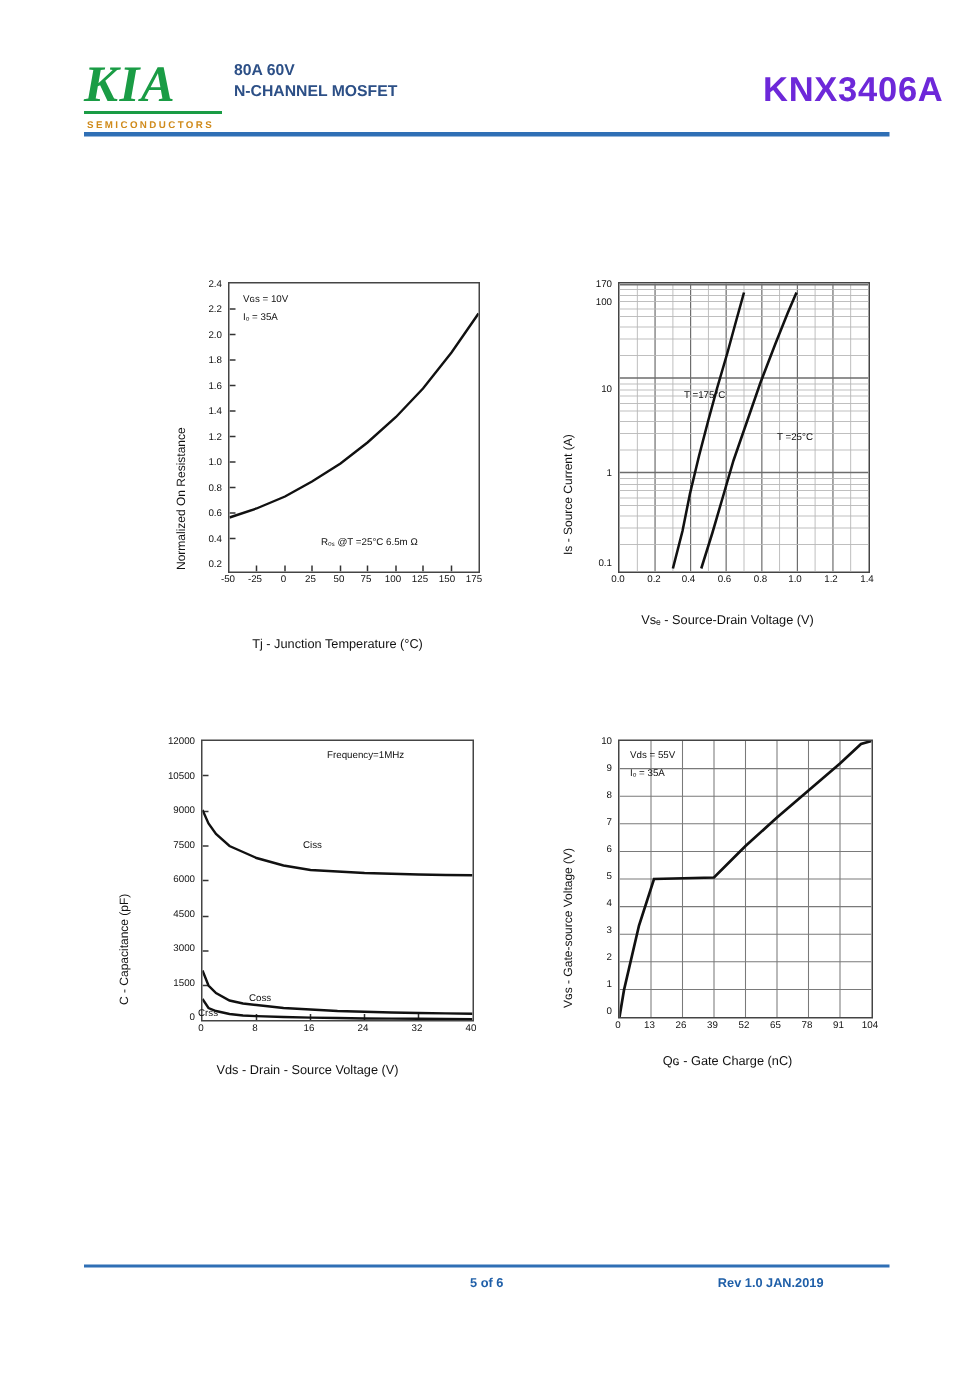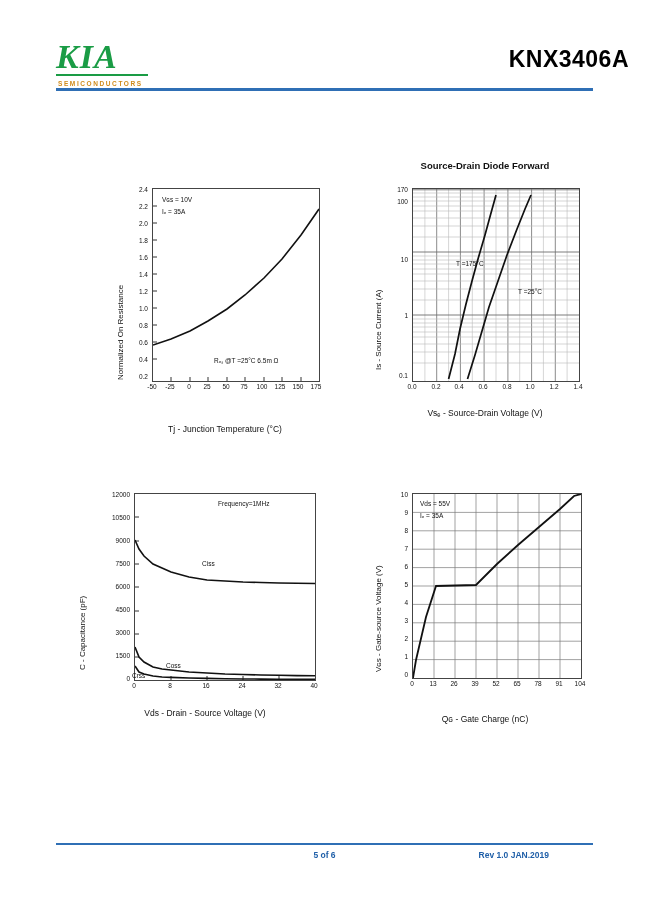--- a/index.html
+++ b/index.html
@@ -53,21 +53,21 @@
     left: 156px; top: 40px;
     font-size: 10.5px;
     color: #2c4f86;
     line-height: 14px;
     font-weight: 600;
   }
   .hdr-part {
     position: absolute;
     right: 56px; top: 46px;
     font-size: 23px;
-    color: #000000;
+    color: #6d28d9;
     font-weight: 600;
     letter-spacing: .5px;
   }
   .hdr-rule {
     position: absolute;
     left: 56px; top: 88px;
     width: 537px; height: 3px;
     background: #2f6fb5;
   }
 
@@ -156,20 +156,24 @@
   #fig-cap  { left: 70px;  top: 460px; width: 270px; height: 270px; }
   #fig-qg   { left: 370px; top: 460px; width: 230px; height: 270px; }
 </style>
 </head>
 <body>
 
 <div class="header">
   <div class="logo-kia">KIA</div>
   <div class="logo-rule"></div>
   <div class="logo-semis">SEMICONDUCTORS</div>
+  <div class="hdr-sub">
+    <div>80A 60V</div>
+    <div>N-CHANNEL MOSFET</div>
+  </div>
   <div class="hdr-part">KNX3406A</div>
   <div class="hdr-rule"></div>
 </div>
 
 <div class="fig" id="fig-rds">
 
   <div class="axis-y-label" style="left:6px; top:220px;">Normalized On Resistance</div>
 
   <div class="tick-y" style="left:16px; top:213px; width:22px;">0.2</div>
   <div class="tick-y" style="left:16px; top:196px; width:22px;">0.4</div>
@@ -224,21 +228,20 @@
   <div class="tick-x" style="left:196px; top:223px; width:20px;">175</div>
 
   <div class="annot" style="left:52px; top:36px;">Vɢѕ = 10V</div>
   <div class="annot" style="left:52px; top:48px;">Iₒ = 35A</div>
   <div class="annot" style="left:104px; top:196px;">Rₒₛ @T =25°C 6.5m Ω</div>
 
   <div class="axis-x-label" style="top:264px;">Tj - Junction Temperature (°C)</div>
 </div>
 
 <div class="fig" id="fig-diode">
-  <div class="fig-title">Source-Drain Diode Forward</div>
 
   <div class="axis-y-label" style="left:4px; top:210px;">Iѕ - Source Current (A)</div>
 
   <div class="tick-y" style="left:14px; top:212px; width:24px;">0.1</div>
   <div class="tick-y" style="left:14px; top:152px; width:24px;">1</div>
   <div class="tick-y" style="left:14px; top:96px;  width:24px;">10</div>
   <div class="tick-y" style="left:14px; top:38px;  width:24px;">100</div>
   <div class="tick-y" style="left:14px; top:26px;  width:24px;">170</div>
 
   <div class="plot" style="left:42px; top:28px; width:166px; height:192px;">
@@ -415,18 +418,18 @@
   <div class="tick-x" style="left:96px; top:220px; width:18px;">39</div>
   <div class="tick-x" style="left:117px; top:220px; width:18px;">52</div>
   <div class="tick-x" style="left:138px; top:220px; width:18px;">65</div>
   <div class="tick-x" style="left:159px; top:220px; width:18px;">78</div>
   <div class="tick-x" style="left:180px; top:220px; width:18px;">91</div>
   <div class="tick-x" style="left:201px; top:220px; width:18px;">104</div>
 
   <div class="annot" style="left:50px; top:40px;">Vԁѕ = 55V</div>
   <div class="annot" style="left:50px; top:52px;">Iₒ = 35A</div>
 
-  <div class="axis-x-label" style="top:254px;text-align:center;">Qɢ - Gate Charge (nC)</div>
+  <div class="axis-x-label" style="top:242px;text-align:center;">Qɢ - Gate Charge (nC)</div>
 </div>
 
 <div class="footer-rule"></div>
 <div class="footer-page">5 of 6</div>
 <div class="footer-rev">Rev 1.0 JAN.2019</div>
 
 </body></html>

